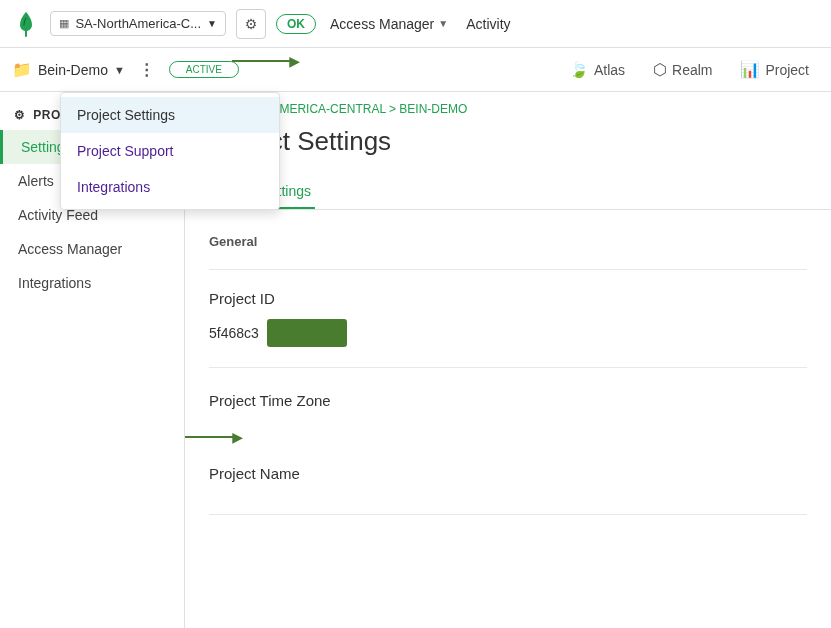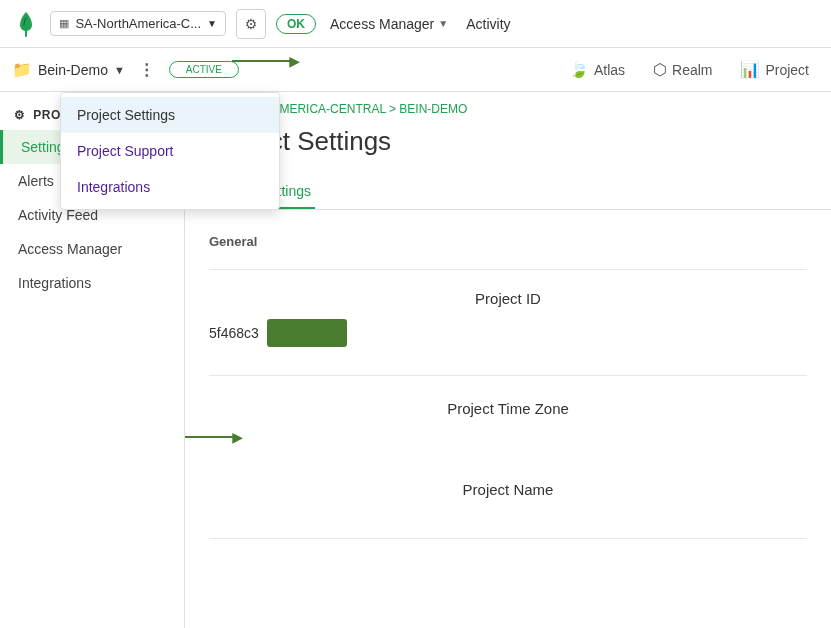--- a/index.html
+++ b/index.html
@@ -133,21 +133,21 @@
     .content-tab.active {
       border-bottom: 2px solid #21a152; color: #21a152; font-weight: 500;
     }
 
     
     .settings-section { padding: 24px 24px 0 24px; }
     .section-label {
       font-size: 13px; font-weight: 600; color: #555;
       padding-bottom: 20px; border-bottom: 1px solid #e8e8e8; margin-bottom: 20px;
     }
-    .field-group { padding-bottom: 28px; border-bottom: 1px solid #e8e8e8; margin-bottom: 24px; text-align: center; }
+    .field-group { padding-bottom: 20px; border-bottom: 1px solid #e8e8e8; margin-bottom: 24px; }
     .field-label { font-size: 15px; color: #333; margin-bottom: 12px; font-weight: 400; }
     .project-id-row { display: flex; align-items: center; gap: 8px; }
     .project-id-text { font-size: 14px; color: #333; }
     .copy-btn {
       background: #4a7c2f; border: none; border-radius: 3px;
       padding: 6px 40px; cursor: pointer; height: 28px;
     }
     .arrow-left-indicator {
       position: absolute; left: 185px; top: 344px;
       width: 50px; height: 2px; background: #4a7c2f;

